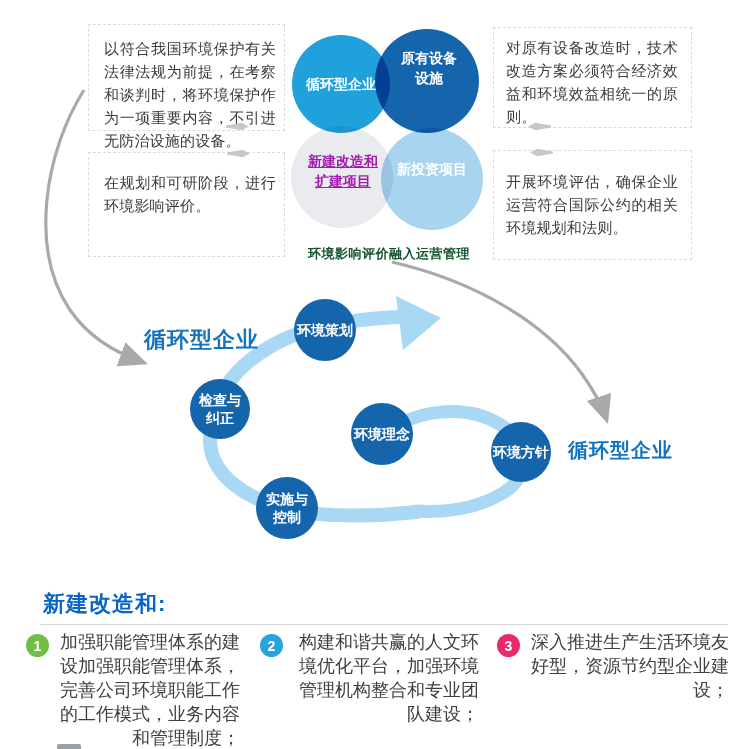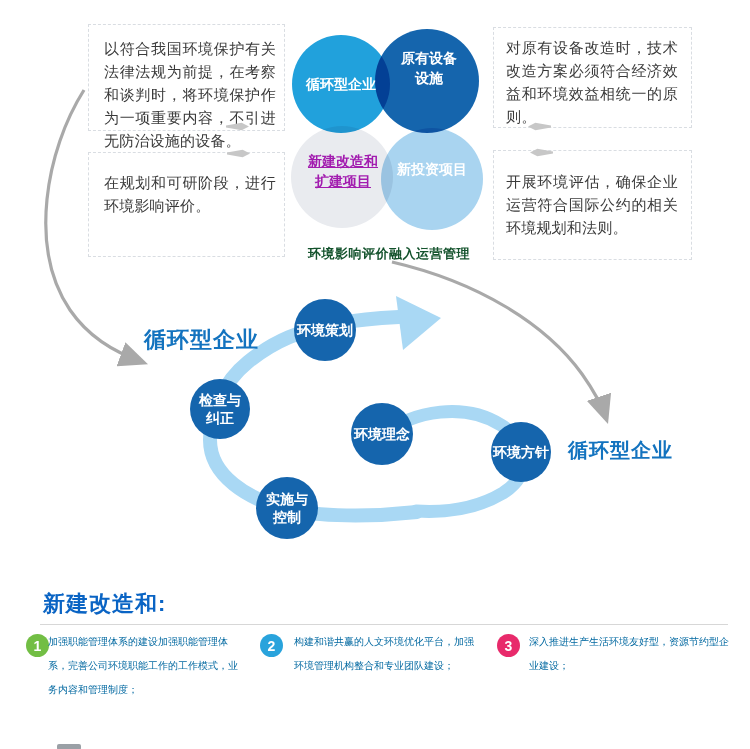--- a/index.html
+++ b/index.html
@@ -18,21 +18,21 @@
         font-size:14px;line-height:18px;display:flex;align-items:center;justify-content:center;
         text-align:center;white-space:pre-line;box-shadow:0 0 0 0 transparent;}
   .cycle-label{position:absolute;font-weight:bold;color:#1373bf;letter-spacing:1px;}
   .sarrow{position:absolute;width:23px;height:9px;background:#c7c7c7;
           clip-path:polygon(0 40%,68% 8%,100% 50%,68% 92%,0 60%);}
   .sarrow.flip{transform:scaleX(-1);}
   .fn-heading{position:absolute;left:43px;top:589px;font-size:22px;font-weight:bold;color:#0a64c4;letter-spacing:1px;}
   .fn-divider{position:absolute;left:40px;top:624px;width:688px;height:1px;background:#d7d7d7;}
   .badge{position:absolute;width:23px;height:23px;border-radius:50%;color:#fff;font-weight:bold;
          font-size:14px;display:flex;align-items:center;justify-content:center;}
-  .fn-text{position:absolute;top:630px;font-size:10px;line-height:24px;color:#0369a1;}
+  .fn-text{position:absolute;top:630px;font-size:18px;line-height:24px;color:#404040;text-align:right;}
   .frag{position:absolute;left:57px;top:744px;width:24px;height:6px;background:#9aa0a6;border-radius:2px;}
 </style>
 </head>
 <body>
 
 <div class="stage">
 
   <svg class="svglayer" width="750" height="749" viewBox="0 0 750 749">
     <defs>
       <marker id="gah" markerWidth="9" markerHeight="8" refX="7" refY="4" orient="auto" markerUnits="strokeWidth">

